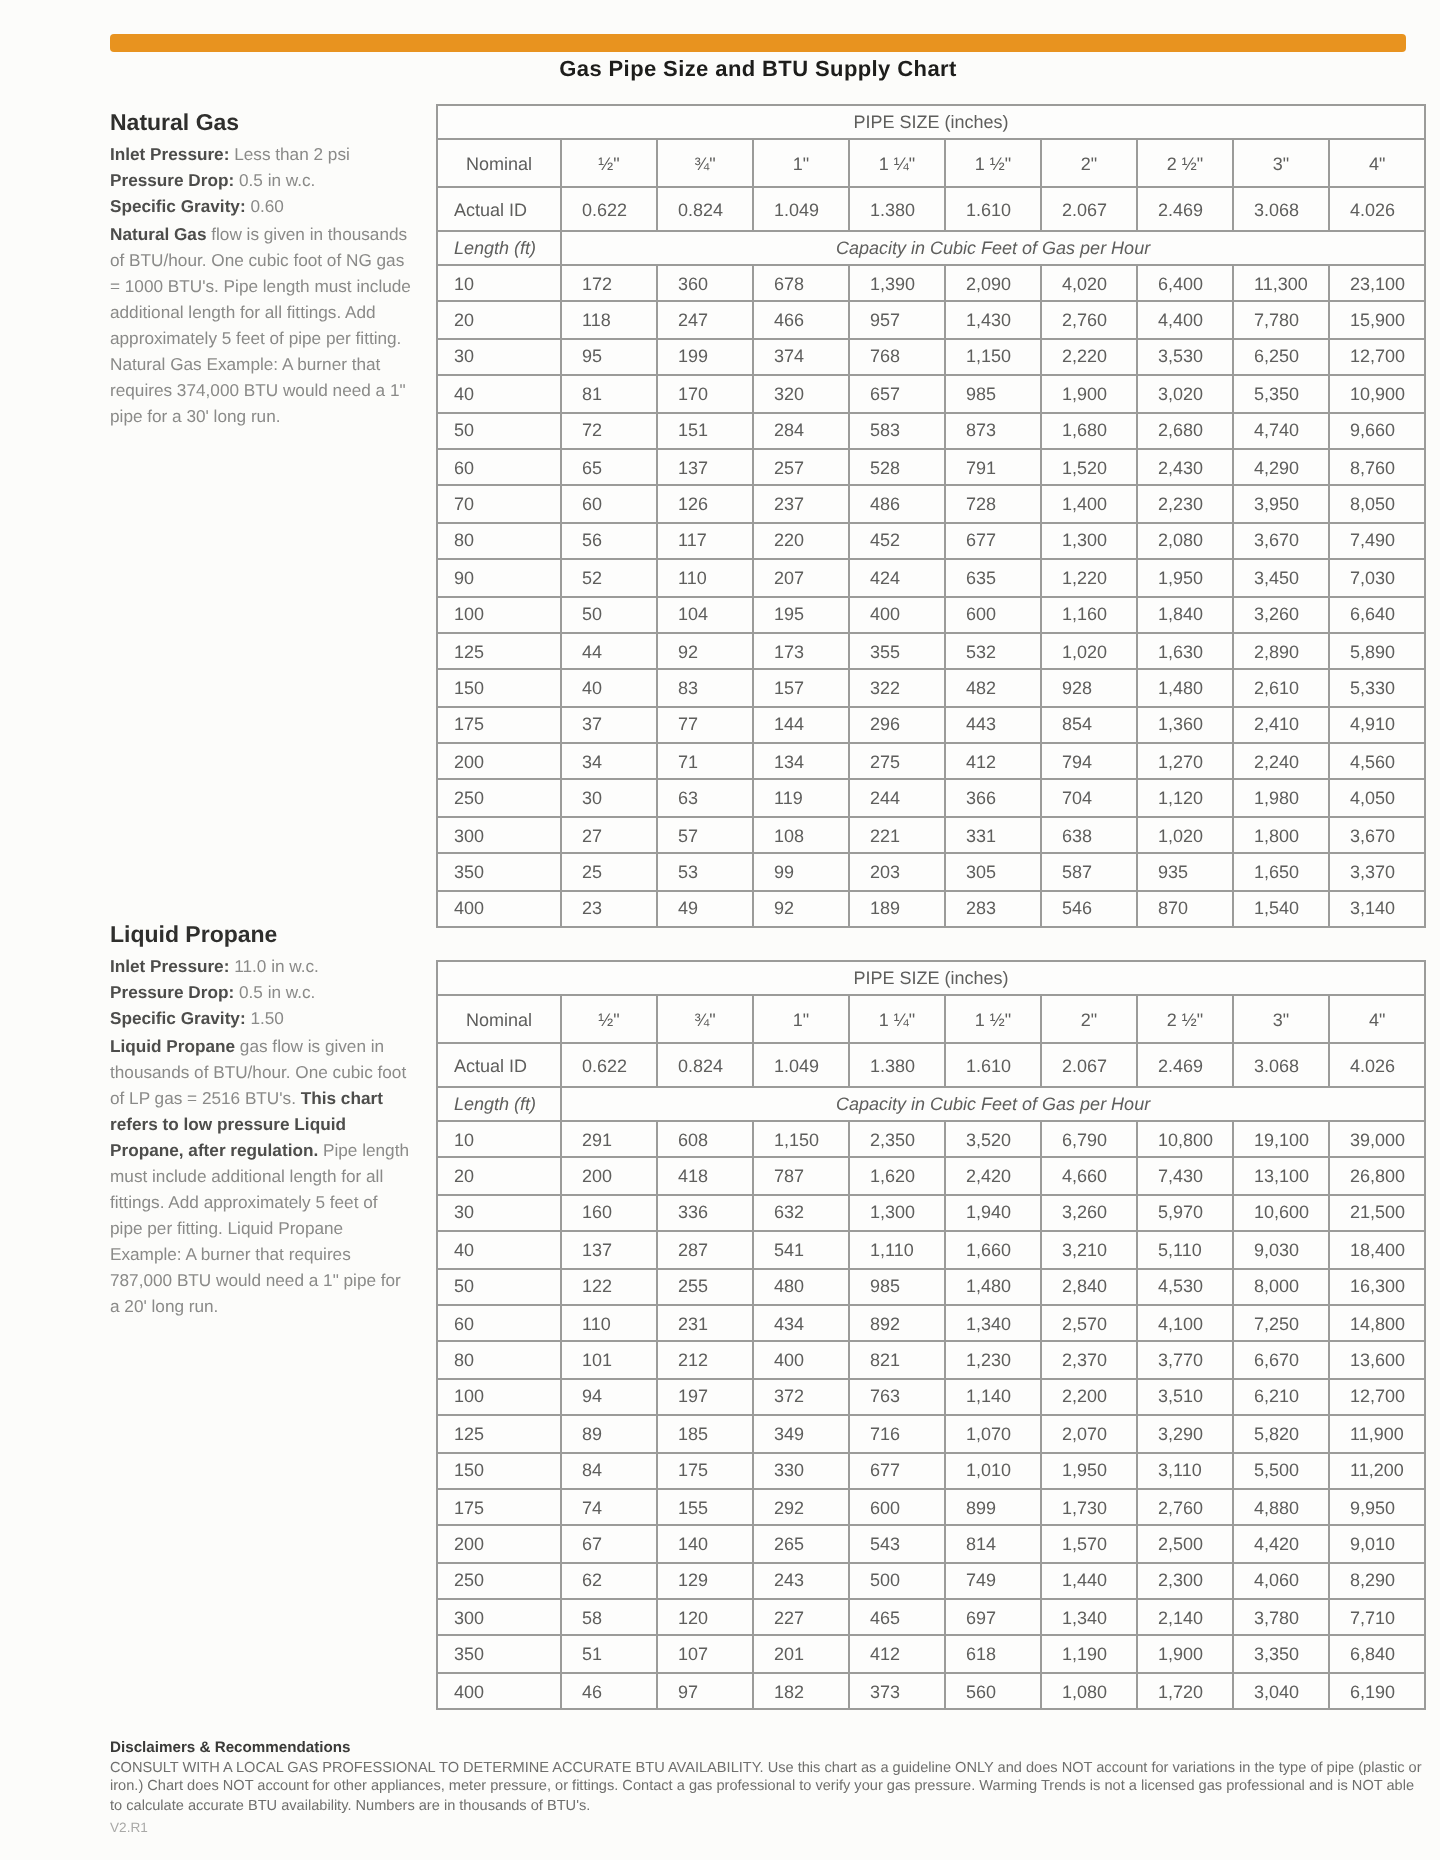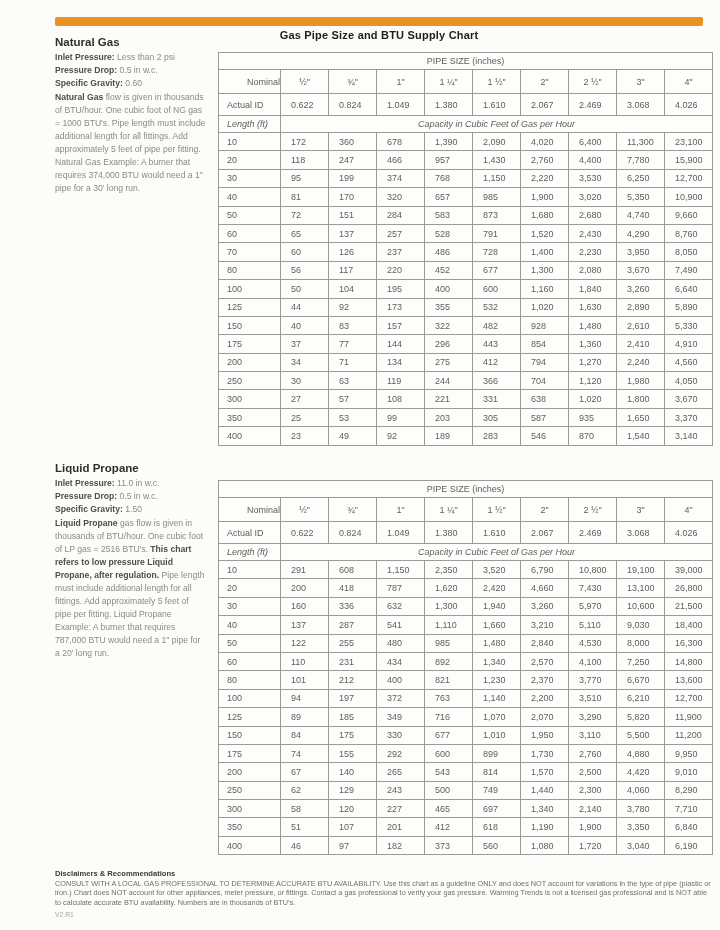--- a/index.html
+++ b/index.html
@@ -3,42 +3,42 @@
 <meta charset="utf-8">
 <style>
   * { margin:0; padding:0; box-sizing:border-box; }
   body { width:720px; height:930px; background:#f6f6f4; font-family:"Liberation Sans", sans-serif; }
   .page { position:relative; width:720px; height:930px; background:#fcfcfa; overflow:hidden; }
 
   .accent-bar { position:absolute; left:55px; top:17px; width:648px; height:9px; background:#E8931F; border-radius:2px; }
   .page-title { position:absolute; left:55px; top:29px; width:648px; text-align:center; font-size:11px; font-weight:bold; color:#1d1d1b; letter-spacing:0.2px; }
 
   .sidebar { position:absolute; left:55px; width:152px; color:#7a7a78; font-size:8.6px; line-height:13px; }
-  .sb-natural { top:36px; }
+  .sb-natural { top:56px; }
   .sb-propane { top:462px; }
   .sb-heading { font-size:11.5px; font-weight:bold; color:#2f2f2d; margin-bottom:2px; }
   .spec-line { color:#8a8a88; }
   .spec-label { font-weight:bold; color:#4d4d4b; }
   .sb-par { margin-top:1px; color:#8a8a88; }
   .sb-par .lead { font-weight:bold; color:#4d4d4b; }
   .sb-par .bold { font-weight:bold; color:#4d4d4b; }
 
   table.t { position:absolute; left:218px; width:494px; border-collapse:collapse; table-layout:fixed; font-size:9px; color:#5e5e5c; }
   .t-natural { top:52px; }
   .t-propane { top:480px; }
   table.t td { border:1px solid #9b9b99; background:#fdfdfc; overflow:hidden; white-space:nowrap; }
   table.t td.banner { text-align:center; height:17px; }
   table.t .nominal-row td { height:24px; }
   table.t .actual-row td { height:22px; }
   table.t .length-row td { height:17px;font-style:italic; }
   table.t .data-row td { height:18.4px; }
   table.t td.center { text-align:center; }
   table.t td.num { text-align:left; padding-left:10px; }
   table.t td.rowlabel { text-align:left; padding-left:8px; }
-  table.t td.rowlabel.center { text-align:right; padding-left:0; }
+  table.t td.rowlabel.center { text-align:center; padding-left:0; }
 
   .footer { position:absolute; left:55px; top:869px; width:660px; color:#6f6f6d; font-size:7.3px; line-height:9.6px; }
   .footer-heading { font-weight:bold; color:#3a3a38; font-size:7.6px; }
   .footer-version { margin-top:3px; color:#a9a9a7; font-size:6.8px; }
 </style>
 </head>
 <body>
 
 <div class="page">
 
@@ -196,20 +196,32 @@
           <td class="num">117</td>
           <td class="num">220</td>
           <td class="num">452</td>
           <td class="num">677</td>
           <td class="num">1,300</td>
           <td class="num">2,080</td>
           <td class="num">3,670</td>
           <td class="num">7,490</td>
         </tr>
         <tr class="data-row">
+          <td class="rowlabel">90</td>
+          <td class="num">52</td>
+          <td class="num">110</td>
+          <td class="num">207</td>
+          <td class="num">424</td>
+          <td class="num">635</td>
+          <td class="num">1,220</td>
+          <td class="num">1,950</td>
+          <td class="num">3,450</td>
+          <td class="num">7,030</td>
+        </tr>
+        <tr class="data-row">
           <td class="rowlabel">100</td>
           <td class="num">50</td>
           <td class="num">104</td>
           <td class="num">195</td>
           <td class="num">400</td>
           <td class="num">600</td>
           <td class="num">1,160</td>
           <td class="num">1,840</td>
           <td class="num">3,260</td>
           <td class="num">6,640</td>

